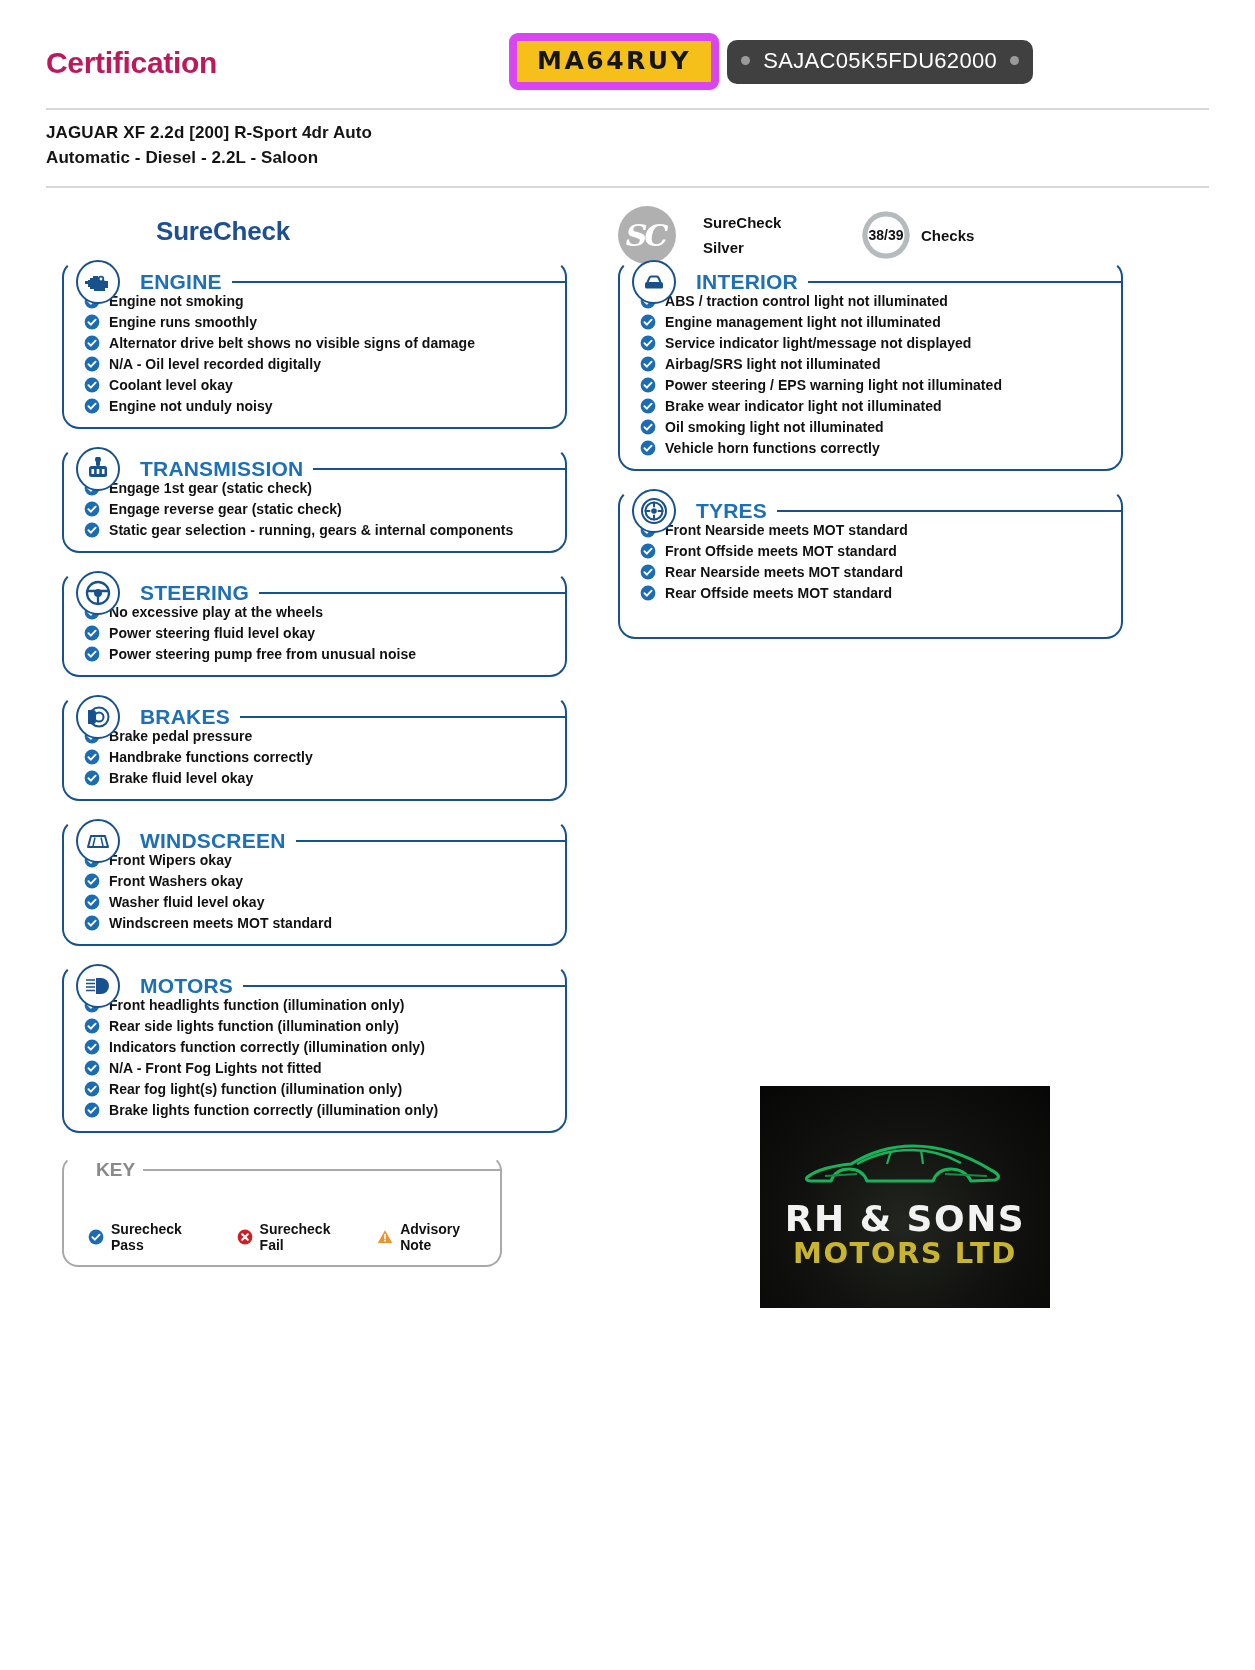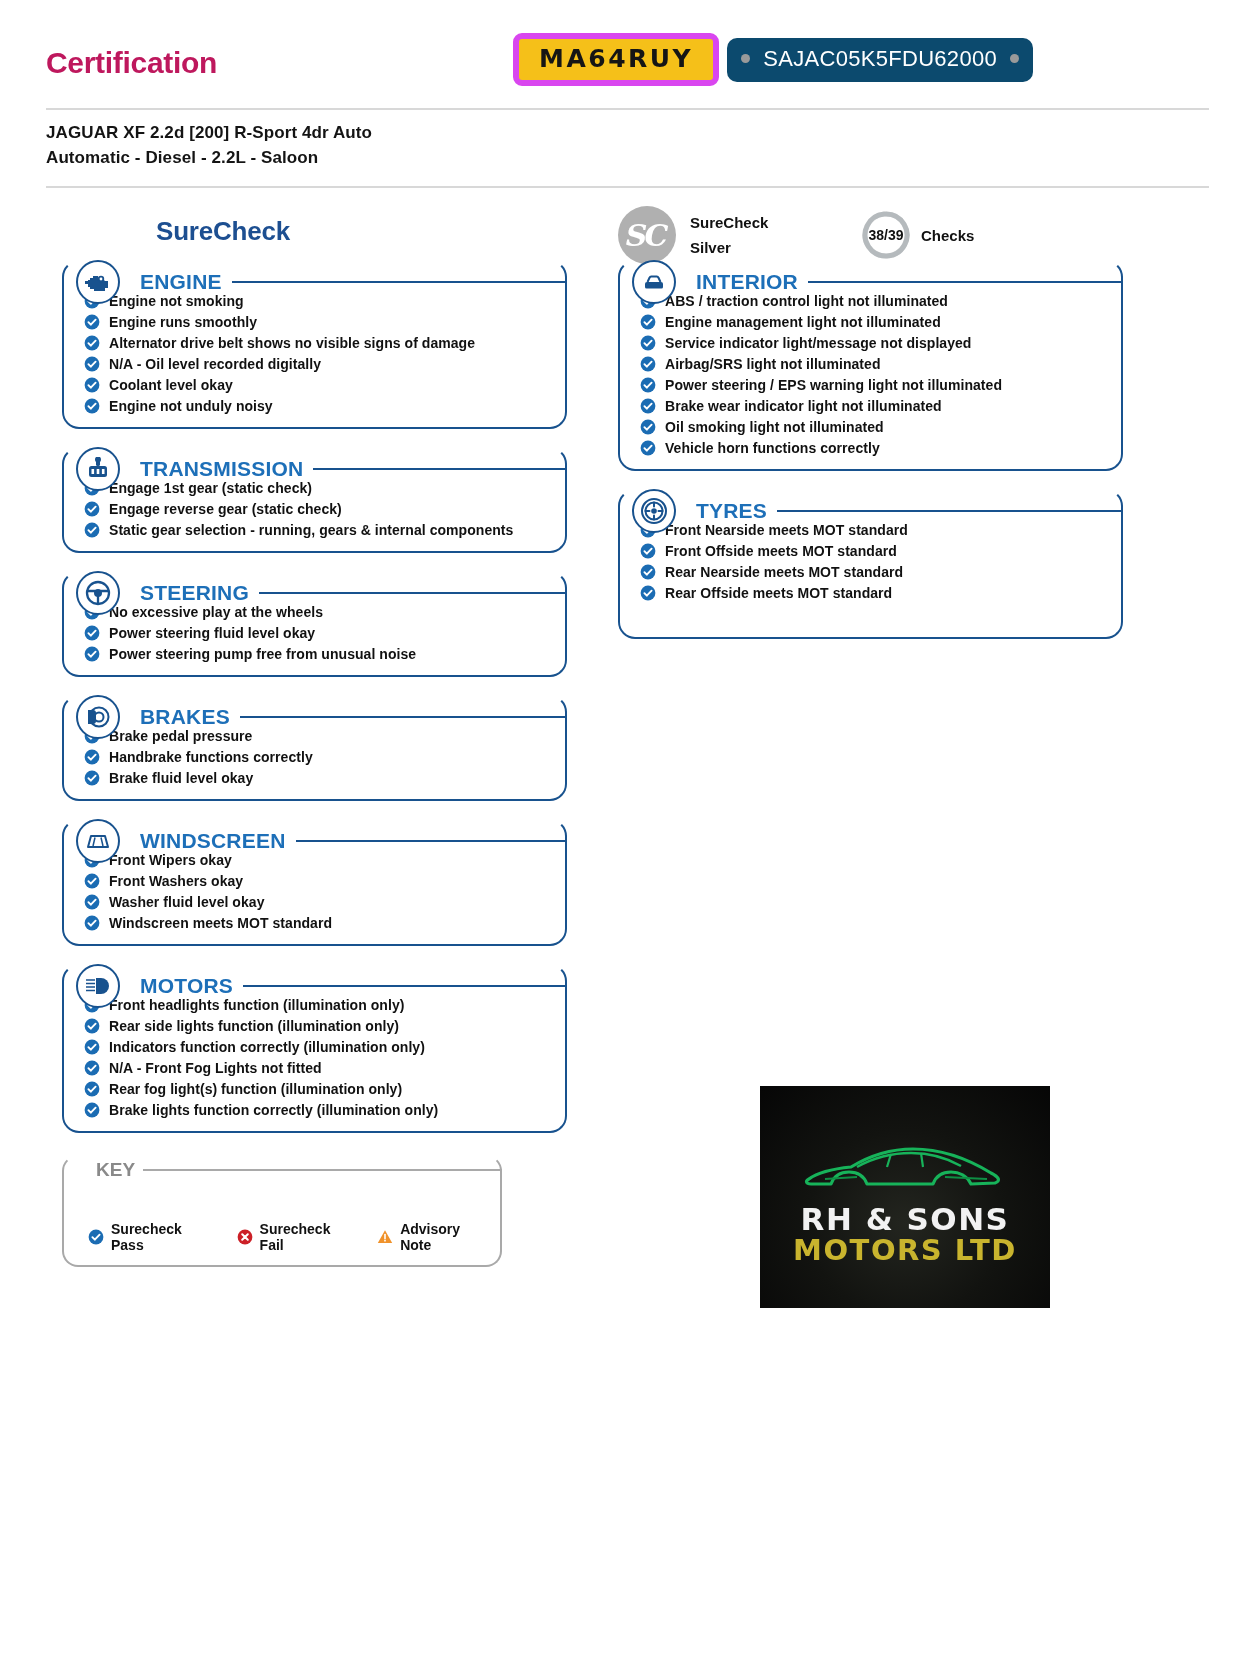--- a/index.html
+++ b/index.html
@@ -16,42 +16,42 @@
   .header { position: relative; padding: 34px 46px 0 46px; height: 100px; }
   .cert-title {
     font-size: 30px; font-weight: bold; color: #be185d;
     letter-spacing: -0.3px; display: inline-block; margin-top: 12px;
   }
   .plate-group {
     position: absolute; right: 222px; top: 33px;
     display: flex; align-items: center; gap: 8px;
   }
   .reg-plate {
-    background: #f5c019; border: 6px solid #d946ef; border-radius: 9px;
+    background: #f5c019; border: 8px solid #d946ef; border-radius: 9px;
     padding: 5px 20px 7px 20px; font-size: 25px; font-weight: bold;
     letter-spacing: 2.5px; color: #151515;
     font-family: "DejaVu Sans", sans-serif;
   }
   .vin-plate {
-    background: #0c4a6e; border-radius: 10px; color: #fff;
+    background: #404040; border-radius: 10px; color: #fff;
     padding: 8px 14px 10px 14px; font-size: 22px; letter-spacing: 0.3px;
     display: flex; align-items: center; gap: 13px;
   }
   .vin-dot { width: 9px; height: 9px; border-radius: 50%; background: #9a9a9a; flex: 0 0 auto; }
   .hr-line { height: 2px; background: #d8d8d8; margin: 8px 46px 0 46px; }
   .veh-desc { padding: 11px 46px 0 46px; }
   .veh-desc div { font-size: 17px; font-weight: bold; color: #141414; line-height: 1.45; letter-spacing: 0.1px; }
 
   
   .brand-bar { position: relative; height: 76px; margin: 14px 46px 0 46px; }
   .sc-wordmark {
     position: absolute; left: 110px; top: 14px;
     font-size: 26px; font-weight: bold; color: #1d4f91; letter-spacing: -0.2px;
   }
-  .sc-badge { position: absolute; left: 572px; top: 4px; display: flex; align-items: center; gap: 14px; }
+  .sc-badge { position: absolute; left: 572px; top: 4px; display: flex; align-items: center; gap: 27px; }
   .sc-circle {
     width: 58px; height: 58px; border-radius: 50%; background: #b0b0b0;
     display: flex; align-items: center; justify-content: center;
     color: #fff; font-size: 30px; font-weight: bold; font-style: italic;
     font-family: "DejaVu Serif", serif; letter-spacing: -3px; padding-right: 3px;
   }
   .sc-tier { font-size: 15px; font-weight: bold; line-height: 1.7; color: #111; }
   .checks-wrap { position: absolute; left: 815px; top: 8px; display: flex; align-items: center; gap: 10px; }
   .ring { position: relative; width: 50px; height: 50px; }
   .ring svg { display: block; }
@@ -112,21 +112,21 @@
 
   
   .dealer-logo {
     position: absolute; left: 760px; top: 1086px; width: 290px; height: 222px;
     background: radial-gradient(ellipse at 50% 62%, #23251f 0%, #121310 48%, #060606 100%);
     display: flex; flex-direction: column; align-items: center; justify-content: center;
     overflow: hidden;
   }
   .dealer-car { margin-bottom: 4px; }
   .dealer-name {
-    font-size: 31px; font-weight: bold; color: #f2f2f2; letter-spacing: 1.5px;
+    font-size: 36px; font-weight: bold; color: #f2f2f2; letter-spacing: 1.5px;
     font-family: "DejaVu Sans", sans-serif; line-height: 1.05;
   }
   .dealer-sub {
     font-size: 29px; font-weight: bold; color: #c9b42e; letter-spacing: 1.5px;
     font-family: "DejaVu Sans", sans-serif; line-height: 1.05;
   }
 </style>
 </head>
 <body>
 

